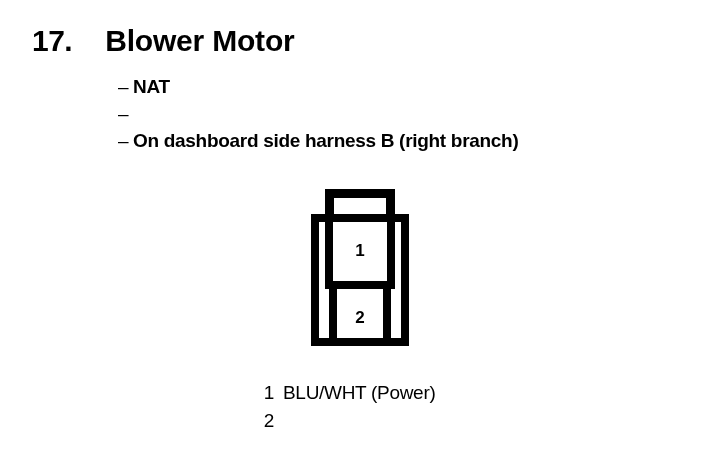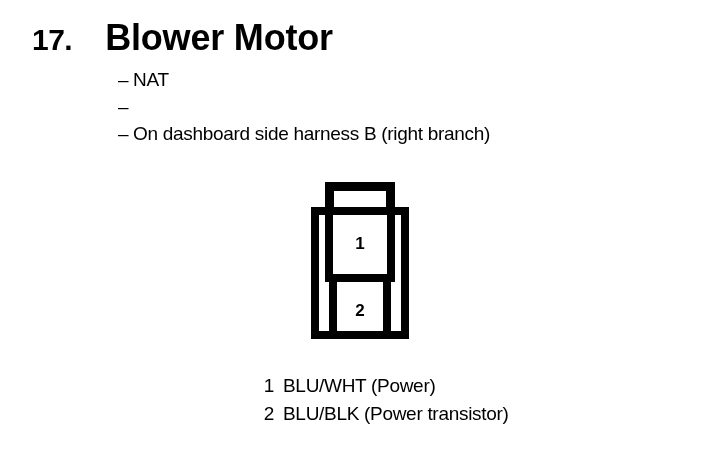--- a/index.html
+++ b/index.html
@@ -14,38 +14,39 @@
     position: relative;
     overflow: hidden;
     font-family: "Liberation Sans", sans-serif;
     color: #000000;
     -webkit-font-smoothing: none;
   }
 
   .page {
     position: absolute;
     inset: 0;
+    margin-top: 7px;
   }
 
   
   .heading {
     position: absolute;
     left: 32px;
     top: 17px;
     display: flex;
     align-items: baseline;
     white-space: nowrap;
   }
   .heading-number {
     font-size: 30px;
     font-weight: bold;
     letter-spacing: -0.5px;
   }
   .heading-title {
-    font-size: 36px;
+    font-size: 30px;
     font-weight: bold;
     margin-left: 33px;
     letter-spacing: -0.2px;
   }
 
   
   .spec-list {
     position: absolute;
     left: 118px;
     top: 66px;
@@ -60,20 +61,21 @@
     line-height: 27px;
     white-space: nowrap;
     letter-spacing: -0.3px;
   }
   .spec-dash {
     width: 15px;
     flex: 0 0 15px;
   }
   .spec-text {
     letter-spacing: -0.3px;
+    font-weight: bold;
   }
 
   
   .connector-figure {
     position: absolute;
     left: 300px;
     top: 176px;
     width: 130px;
     height: 170px;
   }
@@ -163,17 +165,16 @@
     </svg>
   </div>
 
   <div class="pin-legend">
     <div class="pin-row">
       <span class="pin-number">1</span>
       <span class="pin-desc">BLU/WHT (Power)</span>
     </div>
     <div class="pin-row">
       <span class="pin-number">2</span>
-      <span class="pin-desc">BLU/BLK (Power transistor)</span>
     </div>
   </div>
 
 </div>
 
 </body></html>

